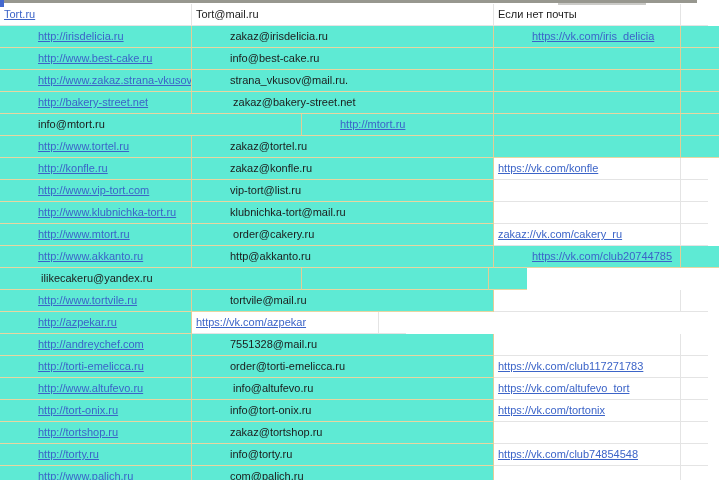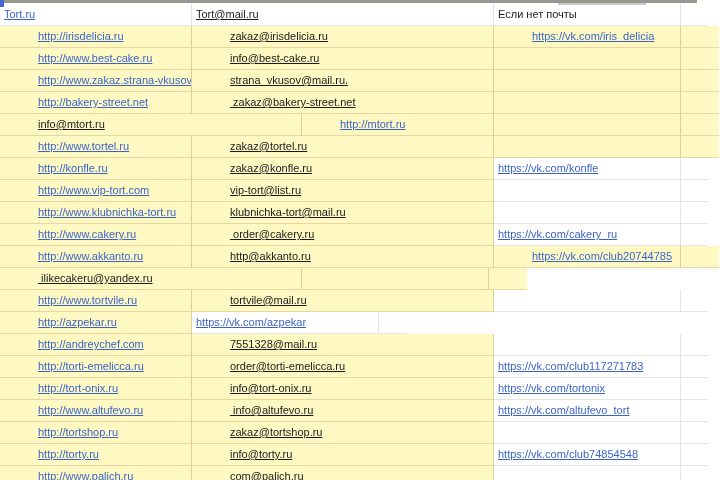--- a/index.html
+++ b/index.html
@@ -20,24 +20,24 @@
   .row{display:flex;height:22px;}
   .cell{
     box-sizing:border-box;
     height:22px;line-height:21px;
     padding-left:4px;
     overflow:hidden;white-space:pre;
     border-right:1px solid #e4e4e4;
     border-bottom:1px solid #e4e4e4;
   }
   .cell.a{width:192px;}
-  .cell.b{width:302px;text-decoration:underline;}
+  .cell.b{width:302px;}
   .cell.c{width:187px;}
   .cell.d{width:27px;border-right:none;padding-left:0;}
-  .cell.y{background:#fef9c3;border-right-color:#e2cd96;border-bottom-color:#e8d6a1;padding-left:38px;}
+  .cell.y{background:#5eead4;border-right-color:#e2cd96;border-bottom-color:#e8d6a1;padding-left:38px;}
   .cell.w{background:#ffffff;}
   a.lnk{color:#3c64c8;text-decoration:underline;cursor:pointer;}
 </style>
 </head>
 <body>
 
 <div class="sheet">
 
   <div class="corner"></div>
 
@@ -111,23 +111,23 @@
     </div>
 
     <div class="row">
       <div class="cell a y"><a class="lnk">http://www.klubnichka-tort.ru</a></div>
       <div class="cell b y"><span>klubnichka-tort@mail.ru</span></div>
       <div class="cell c w"></div>
       <div class="cell d w"></div>
     </div>
 
     <div class="row">
-      <div class="cell a y"><a class="lnk">http://www.cakery.ru</a></div>
+      <div class="cell a y"><a class="lnk">http://www.mtort.ru</a></div>
       <div class="cell b y"><span> order@cakery.ru</span></div>
-      <div class="cell c w"><a class="lnk">https://vk.com/cakery_ru</a></div>
+      <div class="cell c w"><a class="lnk">zakaz://vk.com/cakery_ru</a></div>
       <div class="cell d w"></div>
     </div>
 
     <div class="row">
       <div class="cell a y"><a class="lnk">http://www.akkanto.ru</a></div>
       <div class="cell b y"><span>http@akkanto.ru</span></div>
       <div class="cell c y"><a class="lnk">https://vk.com/club20744785</a></div>
       <div class="cell d y"></div>
     </div>
 
@@ -158,34 +158,34 @@
     </div>
 
     <div class="row">
       <div class="cell a y"><a class="lnk">http://torti-emelicca.ru</a></div>
       <div class="cell b y"><span>order@torti-emelicca.ru</span></div>
       <div class="cell c w"><a class="lnk">https://vk.com/club117271783</a></div>
       <div class="cell d w"></div>
     </div>
 
     <div class="row">
+      <div class="cell a y"><a class="lnk">http://www.altufevo.ru</a></div>
+      <div class="cell b y"><span> info@altufevo.ru</span></div>
+      <div class="cell c w"><a class="lnk">https://vk.com/altufevo_tort</a></div>
+      <div class="cell d w"></div>
+    </div>
+
+    <div class="row">
       <div class="cell a y"><a class="lnk">http://tort-onix.ru</a></div>
       <div class="cell b y"><span>info@tort-onix.ru</span></div>
       <div class="cell c w"><a class="lnk">https://vk.com/tortonix</a></div>
       <div class="cell d w"></div>
     </div>
 
     <div class="row">
-      <div class="cell a y"><a class="lnk">http://www.altufevo.ru</a></div>
-      <div class="cell b y"><span> info@altufevo.ru</span></div>
-      <div class="cell c w"><a class="lnk">https://vk.com/altufevo_tort</a></div>
-      <div class="cell d w"></div>
-    </div>
-
-    <div class="row">
       <div class="cell a y"><a class="lnk">http://tortshop.ru</a></div>
       <div class="cell b y"><span>zakaz@tortshop.ru</span></div>
       <div class="cell c w"></div>
       <div class="cell d w"></div>
     </div>
 
     <div class="row">
       <div class="cell a y"><a class="lnk">http://torty.ru</a></div>
       <div class="cell b y"><span>info@torty.ru</span></div>
       <div class="cell c w"><a class="lnk">https://vk.com/club74854548</a></div>

